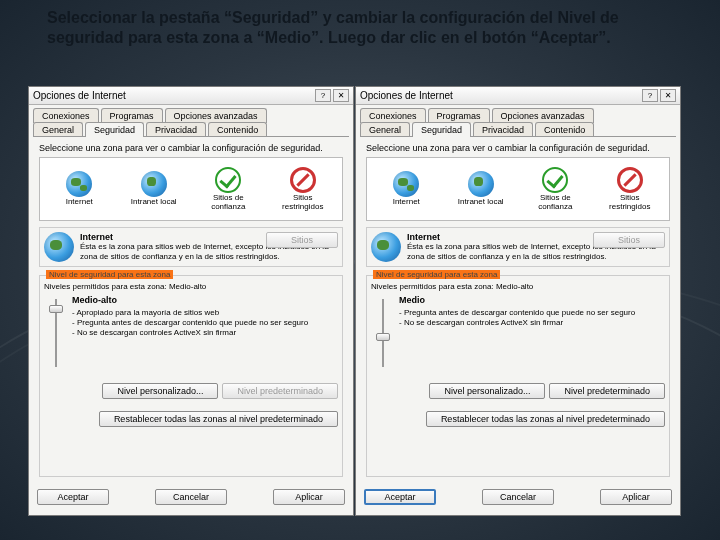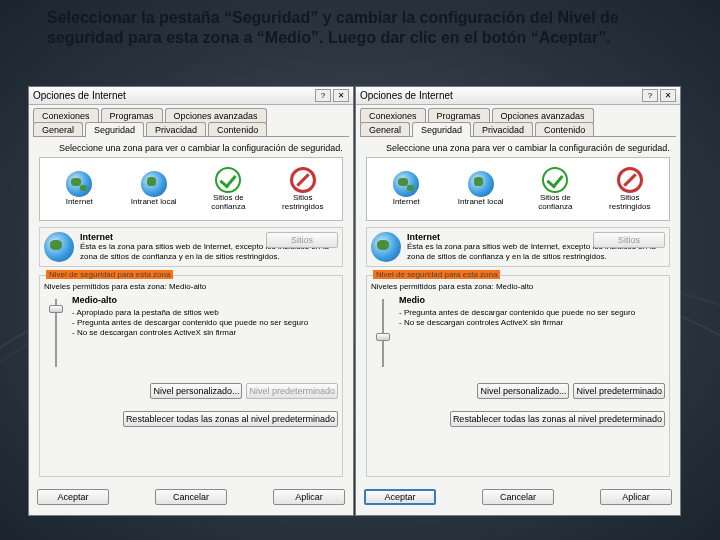--- a/index.html
+++ b/index.html
@@ -34,21 +34,21 @@
   .tabs { display:flex; flex-wrap:wrap; padding: 3px 4px 0 4px; gap:0; }
   .tab {
     border:1px solid #999; border-bottom:none;
     padding: 2px 8px; font-size:9px; background:#ece9e2;
     margin-right:2px; margin-bottom:-1px;
     border-radius: 3px 3px 0 0;
   }
   .tab.active { background:#f4f4f2; font-weight:normal; position:relative; z-index:2; }
   .tabrow { width:100%; display:flex; }
   .panel { border-top:1px solid #999; margin:0 4px; padding:6px 6px 4px 6px; flex:1; display:flex; flex-direction:column; background:#f4f4f2; }
-  .hint { font-size:9px; margin-bottom:4px;margin-left:20px; }
+  .hint { font-size:9px; margin-bottom:4px; }
   .zones {
     border:1px solid #bbb; background:#fff; height:64px;
     display:flex; align-items:center; justify-content:space-around;
     padding:4px 2px;
   }
   .zone { display:flex; flex-direction:column; align-items:center; width:60px; text-align:center; font-size:8px; line-height:1.05; }
   .zone .icon { width:26px; height:26px; margin-bottom:1px; }
   .globe { background: radial-gradient(circle at 35% 35%, #bfe8ff 0%, #3a9de0 55%, #1a5fa0 100%); border-radius:50%; position:relative; overflow:hidden;}
   .globe::after{content:"";position:absolute;inset:0;background:radial-gradient(circle at 60% 60%, transparent 55%, rgba(0,0,0,.15));}
   .globe .land{position:absolute;background:#4a8f3a;border-radius:40%;}
@@ -69,21 +69,21 @@
   .allowed { font-size:8px; margin-bottom:4px; }
   .slider-row { display:flex; gap:8px; align-items:flex-start; }
   .slider { width:16px; height:76px; position:relative; margin-left:4px;}
   .slider .track { position:absolute; left:7px; top:4px; bottom:4px; width:2px; background:#999;}
   .slider .thumb { position:absolute; left:1px; width:14px; height:8px; background:linear-gradient(#fff,#d0d0d0); border:1px solid #888; border-radius:2px;}
   .level-desc { font-size:8px; line-height:1.25; }
   .level-desc b { font-size:9px; display:block; margin-bottom:2px;}
   .btnrow { display:flex; gap:4px; justify-content:flex-end; margin-top:auto; padding-top:6px;}
   .btnrow.inner { margin-top:6px;align-items:center;}
   .btn {
-    min-width:72px; padding:2px 2px; font-size:9px;
+    min-width:72px; padding:2px 14px; font-size:9px;
     background:linear-gradient(#fcfcfc,#e4e4e4);
     border:1px solid #8a8a8a; border-radius:2px;
     text-align:center; white-space:nowrap;
   }
   .btn.disabled { color:#999; border-color:#bbb; }
   .btn.wide { min-width:200px; }
   .btn.highlight { border:2px solid #3a7abd; padding:1px 5px; }
   .footer { padding:8px 8px 10px 8px; display:flex; gap:6px; justify-content:space-between; }
   .bg-arcs {
     position:absolute; left:-80px; bottom:-120px; width:900px; height:400px;
@@ -161,21 +161,21 @@
       <div class="groupbox">
         <div class="legend">Nivel de seguridad para esta zona</div>
         <div class="allowed">Niveles permitidos para esta zona: Medio-alto</div>
         <div class="slider-row">
           <div class="slider">
             <div class="track"></div>
             <div class="thumb" style="top:10px"></div>
           </div>
           <div class="level-desc">
             <b>Medio-alto</b>
-            <div>- Apropiado para la pestaña de sitios web</div>
+            <div>- Apropiado para la mayoría de sitios web</div>
             <div>- Pregunta antes de descargar contenido que puede no ser seguro</div>
             <div>- No se descargan controles ActiveX sin firmar</div>
           </div>
         </div>
         <div class="btnrow inner">
           <div class="btn">Nivel personalizado...</div>
           <div class="btn disabled">Nivel predeterminado</div>
         </div>
         <div class="btnrow inner">
           <div class="btn wide">Restablecer todas las zonas al nivel predeterminado</div>

